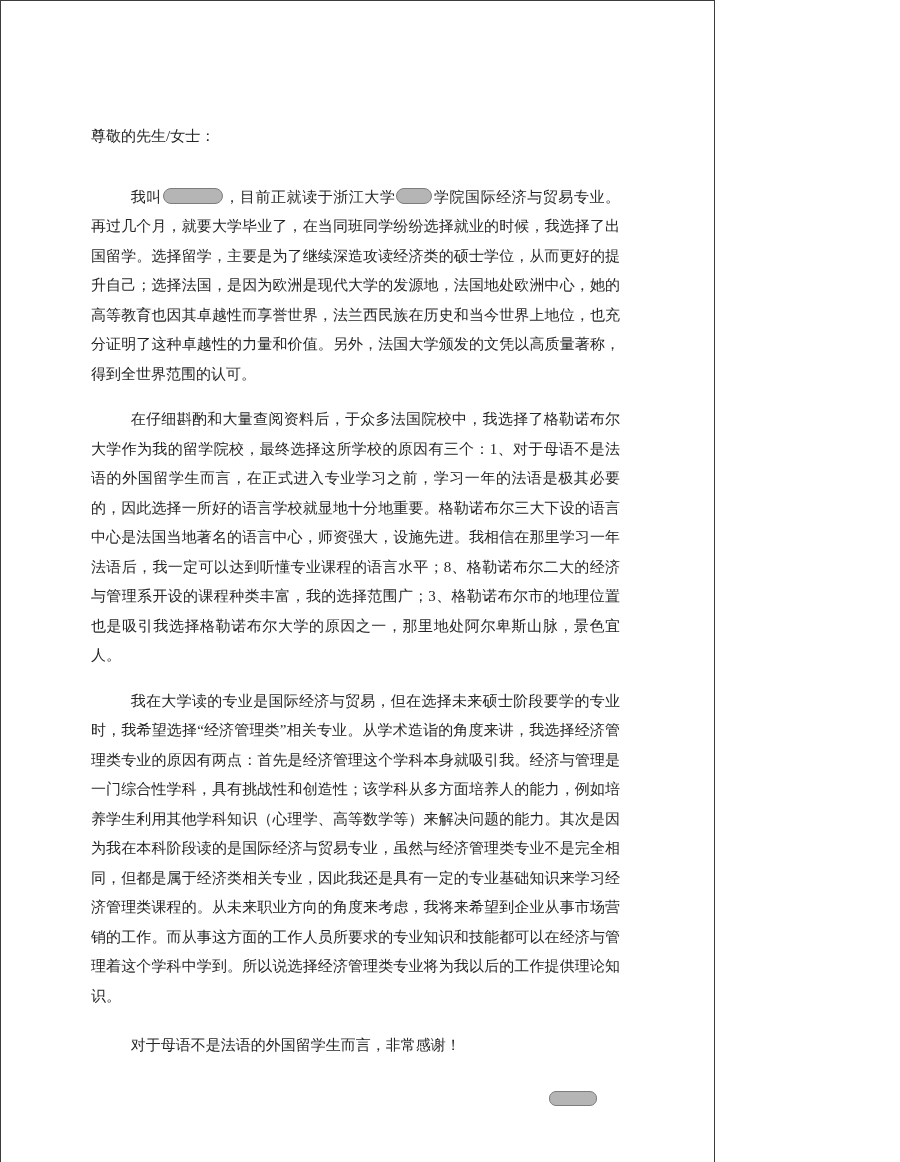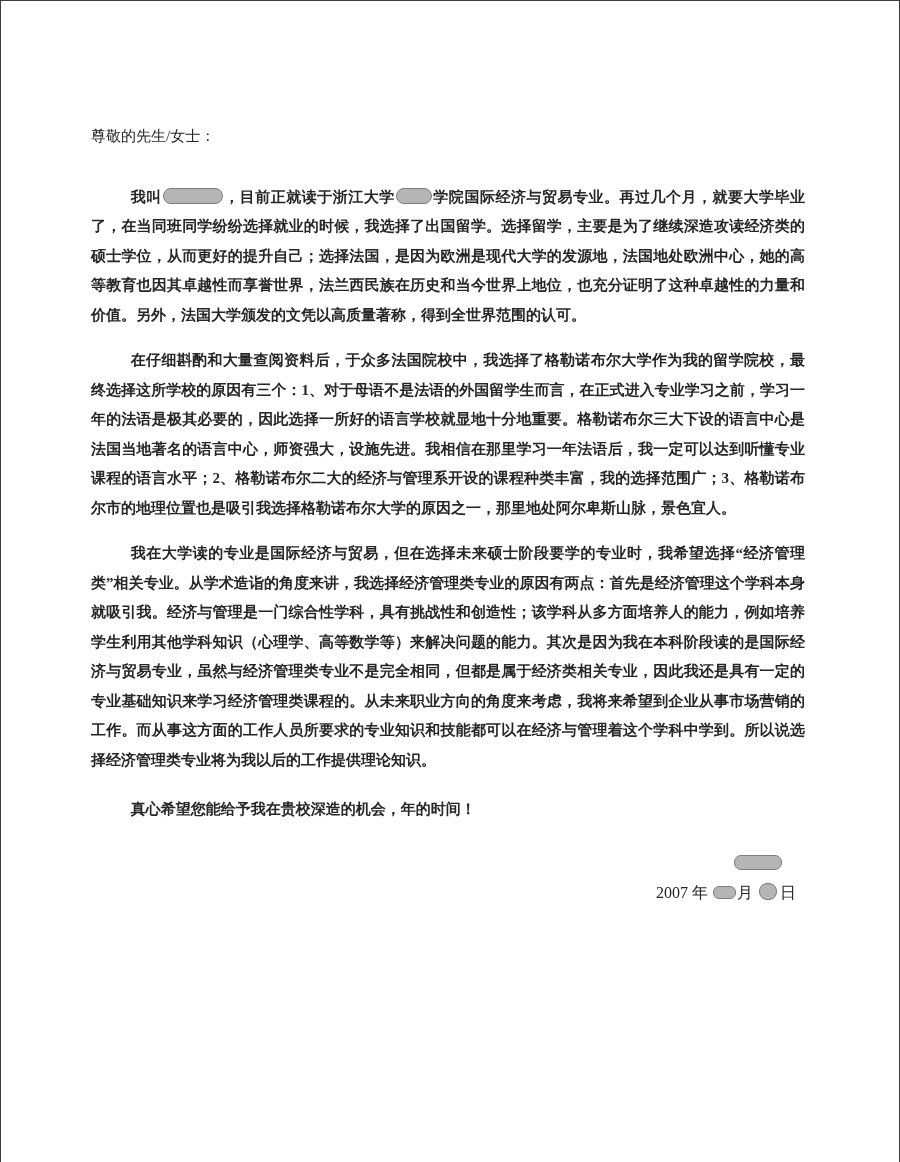--- a/index.html
+++ b/index.html
@@ -7,39 +7,38 @@
     padding: 0;
     background: #ffffff;
   }
   body {
     width: 900px;
     height: 1162px;
     overflow: hidden;
   }
   .page {
     box-sizing: border-box;
-    width: 900px;
+    width: 715px;
     height: 1162px;
     background: #ffffff;
     border-top: 1px solid #3c3c3c;
     border-left: 1px solid #3c3c3c;
     border-right: 1px solid #3c3c3c;
     padding: 121px 90px 0 90px;
     font-family: "Liberation Serif", "DejaVu Serif", serif;
     font-size: 15px;
     line-height: 29.5px;
     color: #262626;
   }
   .line { margin: 0; }
   .indent { text-indent: 2.65em; }
   .para {
     margin: 16px 4px 0 0;
     text-align: justify;
     text-indent: 2.65em;
-    font-weight: bold;
   }
   .para-first { margin-top: 31px; }
   .closing-line { margin-top: 20px; }
   .redact {
     display: inline-block;
     background: #b5b5b5;
     border: 1px solid #7d7d7d;
     vertical-align: -2px;
   }
   .redact-name   { width: 58px; height: 14px; border-radius: 8px; margin: 0 1px; }
@@ -63,24 +62,23 @@
 </head>
 <body>
 
 <div class="page">
 
   <p class="line">尊敬的先生/女士：</p>
 
 
   <p class="para para-first"><span>我叫</span><span class="redact redact-name"></span><span>，目前正就读于浙江大学</span><span class="redact redact-college"></span><span>学院国际经济与贸易专业。再过几个月，就要大学毕业了，在当同班同学纷纷选择就业的时候，我选择了出国留学。选择留学，主要是为了继续深造攻读经济类的硕士学位，从而更好的提升自己；选择法国，是因为欧洲是现代大学的发源地，法国地处欧洲中心，她的高等教育也因其卓越性而享誉世界，法兰西民族在历史和当今世界上地位，也充分证明了这种卓越性的力量和价值。另外，法国大学颁发的文凭以高质量著称，得到全世界范围的认可。</span></p>
 
-  <p class="para">在仔细斟酌和大量查阅资料后，于众多法国院校中，我选择了格勒诺布尔大学作为我的留学院校，最终选择这所学校的原因有三个：1、对于母语不是法语的外国留学生而言，在正式进入专业学习之前，学习一年的法语是极其必要的，因此选择一所好的语言学校就显地十分地重要。格勒诺布尔三大下设的语言中心是法国当地著名的语言中心，师资强大，设施先进。我相信在那里学习一年法语后，我一定可以达到听懂专业课程的语言水平；2、格勒诺布尔二大的经济与管理系开设的课程种类丰富，我的选择范围广；3、格勒诺布尔市的地理位置也是吸引我选择格勒诺布尔大学的原因之一，那里地处阿尔卑斯山脉，景色宜人。</p>
+  <p class="para">在仔细斟酌和大量查阅资料后，于众多法国院校中，我选择了格勒诺布尔大学作为我的留学院校，最终选择这所学校的原因有三个：1、对于母语不是法语的外国留学生而言，在正式进入专业学习之前，学习一年的法语是极其必要的，因此选择一所好的语言学校就显地十分地重要。格勒诺布尔三大下设的语言中心是法国当地著名的语言中心，师资强大，设施先进。我相信在那里学习一年法语后，我一定可以达到听懂专业课程的语言水平；8、格勒诺布尔二大的经济与管理系开设的课程种类丰富，我的选择范围广；3、格勒诺布尔市的地理位置也是吸引我选择格勒诺布尔大学的原因之一，那里地处阿尔卑斯山脉，景色宜人。</p>
 
   <p class="para">我在大学读的专业是国际经济与贸易，但在选择未来硕士阶段要学的专业时，我希望选择“经济管理类”相关专业。从学术造诣的角度来讲，我选择经济管理类专业的原因有两点：首先是经济管理这个学科本身就吸引我。经济与管理是一门综合性学科，具有挑战性和创造性；该学科从多方面培养人的能力，例如培养学生利用其他学科知识（心理学、高等数学等）来解决问题的能力。其次是因为我在本科阶段读的是国际经济与贸易专业，虽然与经济管理类专业不是完全相同，但都是属于经济类相关专业，因此我还是具有一定的专业基础知识来学习经济管理类课程的。从未来职业方向的角度来考虑，我将来希望到企业从事市场营销的工作。而从事这方面的工作人员所要求的专业知识和技能都可以在经济与管理着这个学科中学到。所以说选择经济管理类专业将为我以后的工作提供理论知识。</p>
 
 
-  <p class="para closing-line">真心希望您能给予我在贵校深造的机会，年的时间！</p>
+  <p class="para closing-line">对于母语不是法语的外国留学生而言，非常感谢！</p>
 
   <div class="sig-row"><span class="redact redact-signature"></span></div>
 
-  <div class="date-row"><span>2007 年</span><span class="redact redact-month"></span><span>月</span><span class="redact redact-day"></span><span>日</span></div>
 
 </div>
 
 </body></html>

